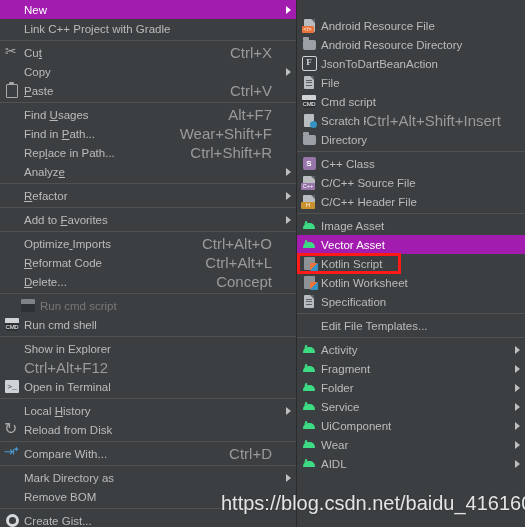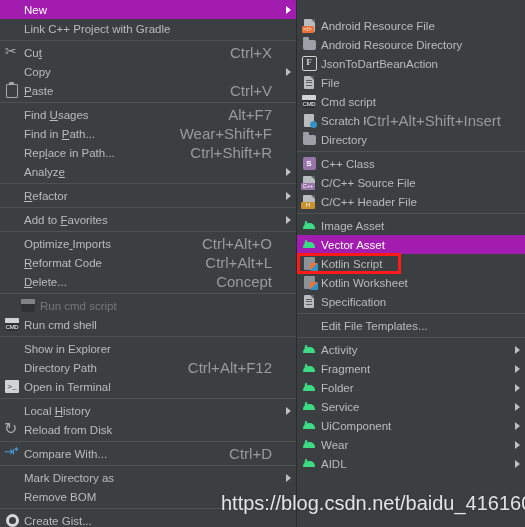--- a/index.html
+++ b/index.html
@@ -464,21 +464,20 @@
       <span class="row-arrow"></span>
     </div>
     <div class="separator"></div>
     <div class="menu-row">
       <span class="row-icon"></span>
       <span class="row-label">Show in Explorer</span>
       <span class="row-arrow"></span>
     </div>
     <div class="menu-row">
       <span class="row-icon"></span>
-      <span class="row-label">Directory Path</span>
       <span class="row-shortcut">Ctrl+Alt+F12</span>
       <span class="row-arrow"></span>
     </div>
     <div class="menu-row">
       <span class="row-icon">
         <span class="ic ic-term">&gt;_</span>
       </span>
       <span class="row-label">Open in Terminal</span>
       <span class="row-arrow"></span>
     </div>

